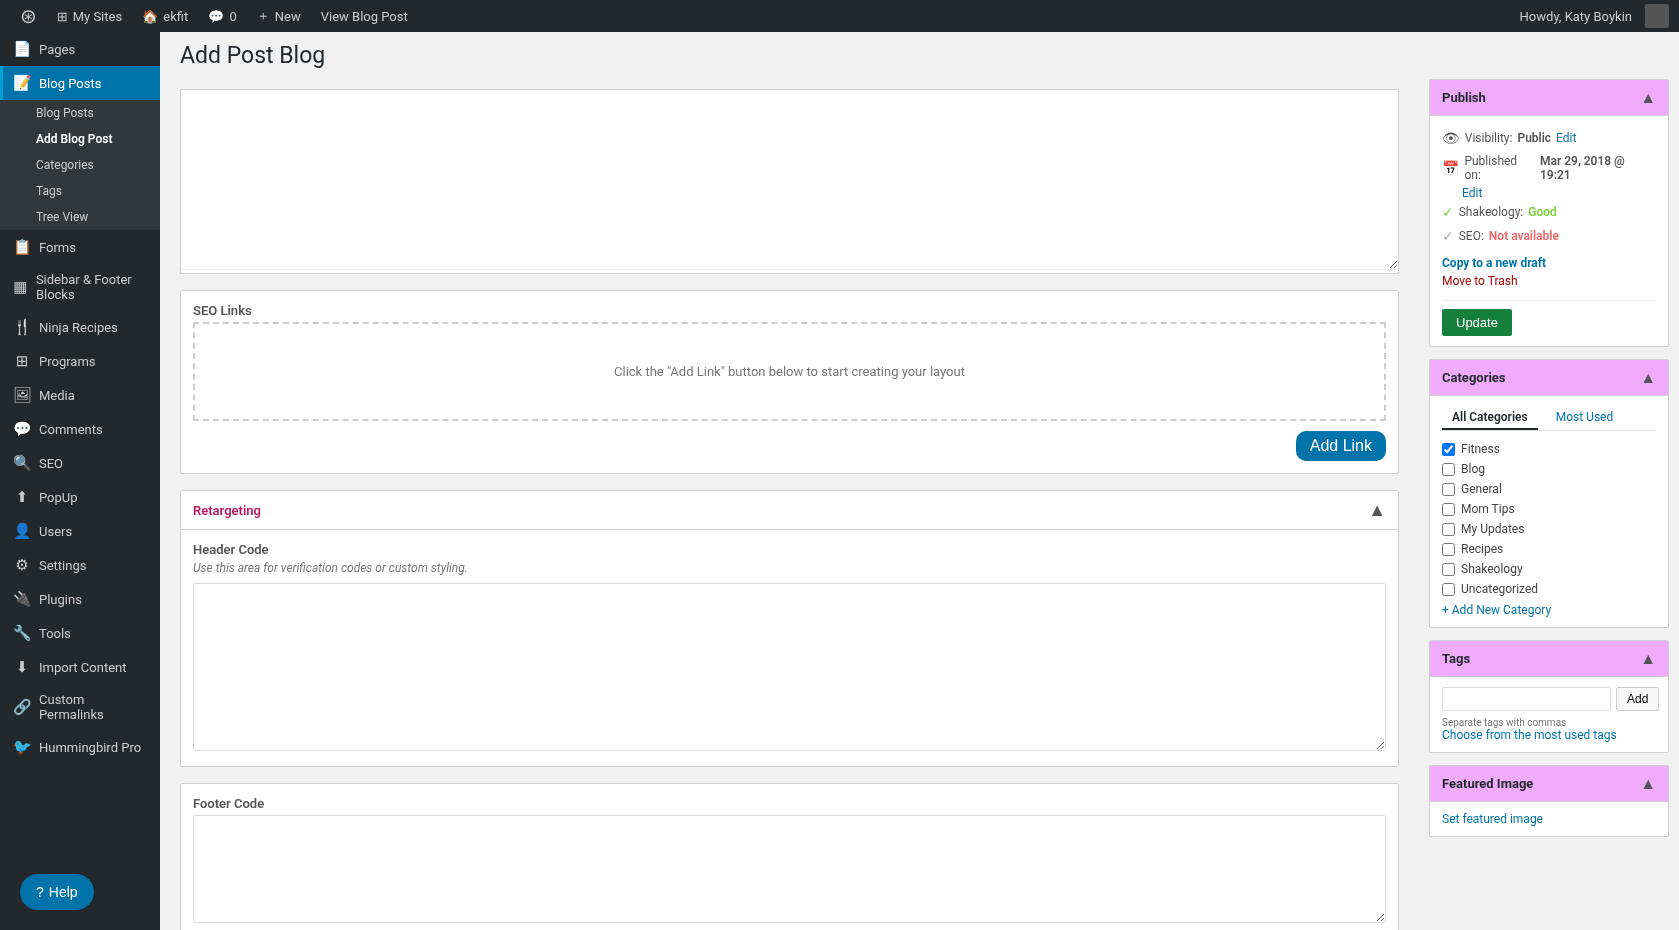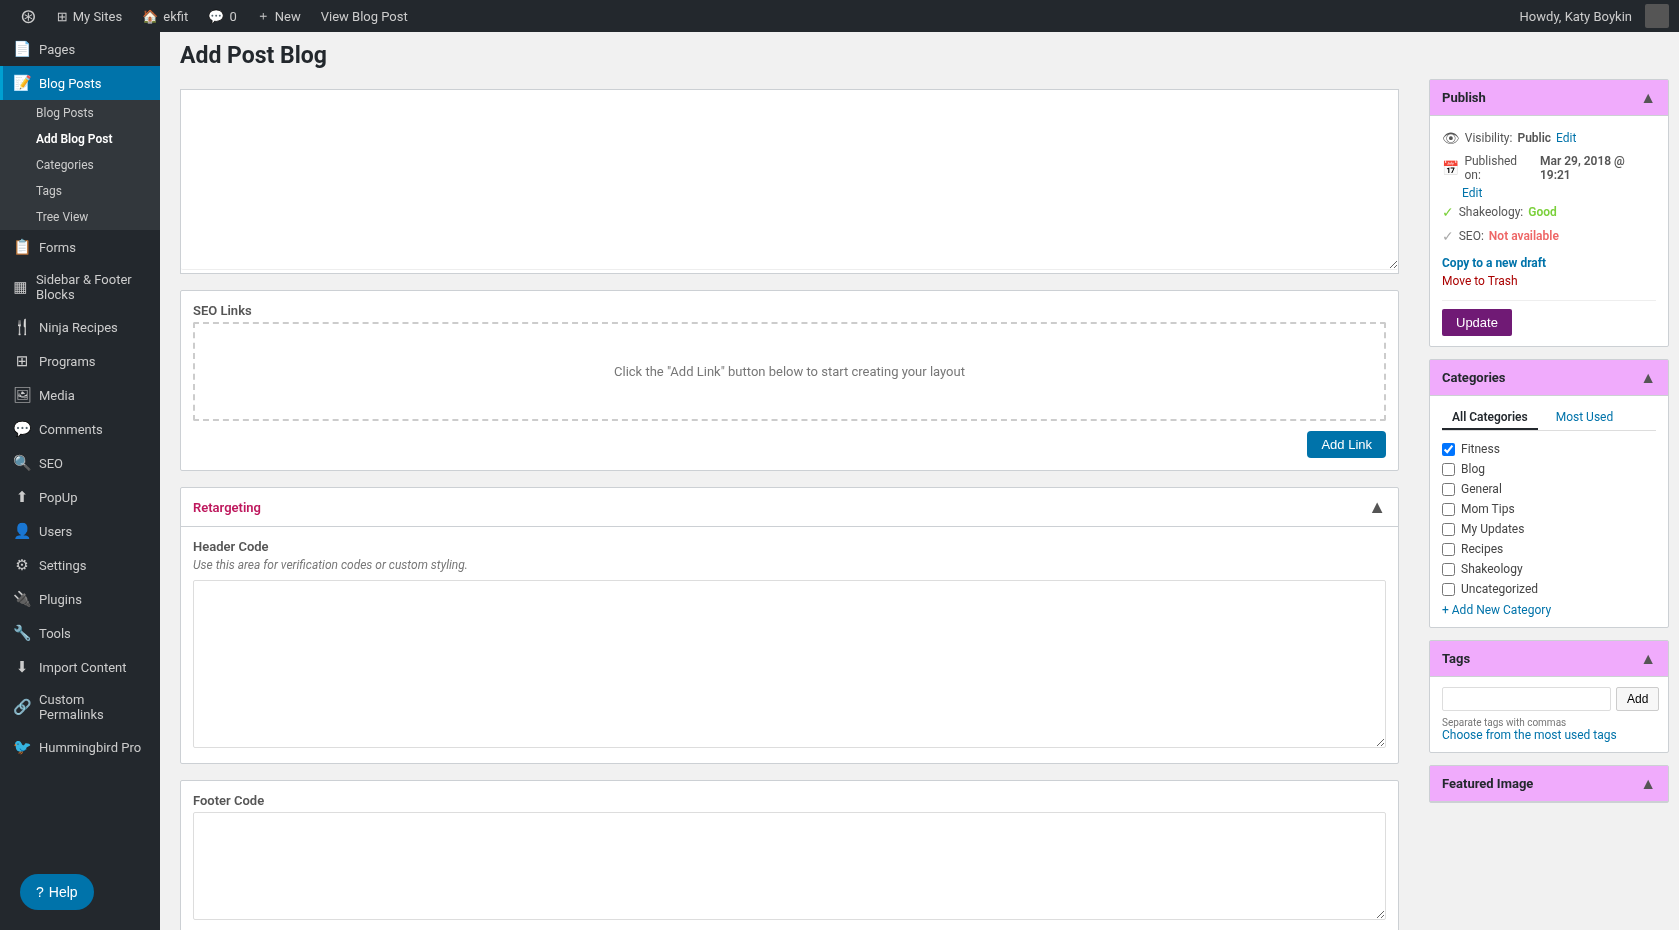--- a/index.html
+++ b/index.html
@@ -72,21 +72,21 @@
       padding: 10px;
       background: #f1f1f1;
       flex-shrink: 0;
     }
 
     
     .page-header {
       padding: 10px 20px 0 20px;
       display: flex; align-items: center; gap: 10px;
     }
-    .page-title { font-size: 23px; font-weight: 700; color: #23282d; }
+    .page-title { font-size: 23px; font-weight: 400; color: #23282d; }
 
     
     .postbox {
       background: #fff;
       border: 1px solid #ccd0d4;
       border-radius: 2px;
       margin-bottom: 16px;
     }
     .postbox-header {
       display: flex; align-items: center; justify-content: space-between;
@@ -118,23 +118,23 @@
       text-align: center;
       color: #777;
       margin-bottom: 10px;
       font-size: 13px;
     }
     .add-link-btn {
       background: #0073aa;
       color: #fff;
       border: none;
       padding: 6px 14px;
-      border-radius: 4px;
+      border-radius: 10px;
       cursor: pointer;
-      font-size: 13px;
+      font-size: 16px;
       float: right;
     }
 
     
     .section-label { font-size: 13px; color: #555; margin-bottom: 4px; font-weight: 600; }
     .section-desc { font-size: 12px; color: #777; font-style: italic; margin-bottom: 8px; }
 
     
     .side-panel {
       background: #fff;
@@ -162,21 +162,21 @@
     .publish-row .icon { font-size: 14px; }
     .publish-link { color: #0073aa; text-decoration: none; cursor: pointer; }
     .status-good { color: #7ad03a; font-weight: 600; }
     .status-na { color: #e66; font-weight: 600; }
 
     .publish-actions {
       display: flex; justify-content: space-between; align-items: center;
       padding: 8px 0 0 0; margin-top: 8px; border-top: 1px solid #eee;
     }
     .btn-primary {
-      background: #701a75; color: #fff; border: none; padding: 6px 14px;
+      background: #15803d; color: #fff; border: none; padding: 6px 14px;
       border-radius: 2px; cursor: pointer; font-size: 13px;
     }
     .btn-link-red { color: #a00; background: none; border: none; cursor: pointer; font-size: 12px; padding: 0; }
 
     
     .cat-tabs { display: flex; gap: 8px; margin-bottom: 8px; border-bottom: 1px solid #ddd; }
     .cat-tab { padding: 4px 10px; cursor: pointer; font-size: 12px; color: #0073aa; }
     .cat-tab.active { color: #23282d; font-weight: 600; border-bottom: 2px solid #23282d; }
     .cat-list { max-height: 160px; overflow-y: auto; }
     .cat-item { display: flex; align-items: center; gap: 6px; padding: 3px 0; font-size: 12px; }
@@ -511,20 +511,23 @@
             <div class="tags-hint">Separate tags with commas</div>
             <a class="publish-link" style="font-size:12px;">Choose from the most used tags</a>
           </div>
         </div>
 
         <div class="side-panel">
           <div class="side-panel-header">
             <span class="side-panel-title">Featured Image</span>
             <span class="side-panel-toggle">▲</span>
           </div>
+          <div class="side-panel-content">
+            <a class="publish-link" style="font-size:12px;">Set featured image</a>
+          </div>
         </div>
 
       </div>
     </div>
   </div>
 </div>
 
 <button class="help-btn">
   <span>?</span>
   <span>Help</span>

